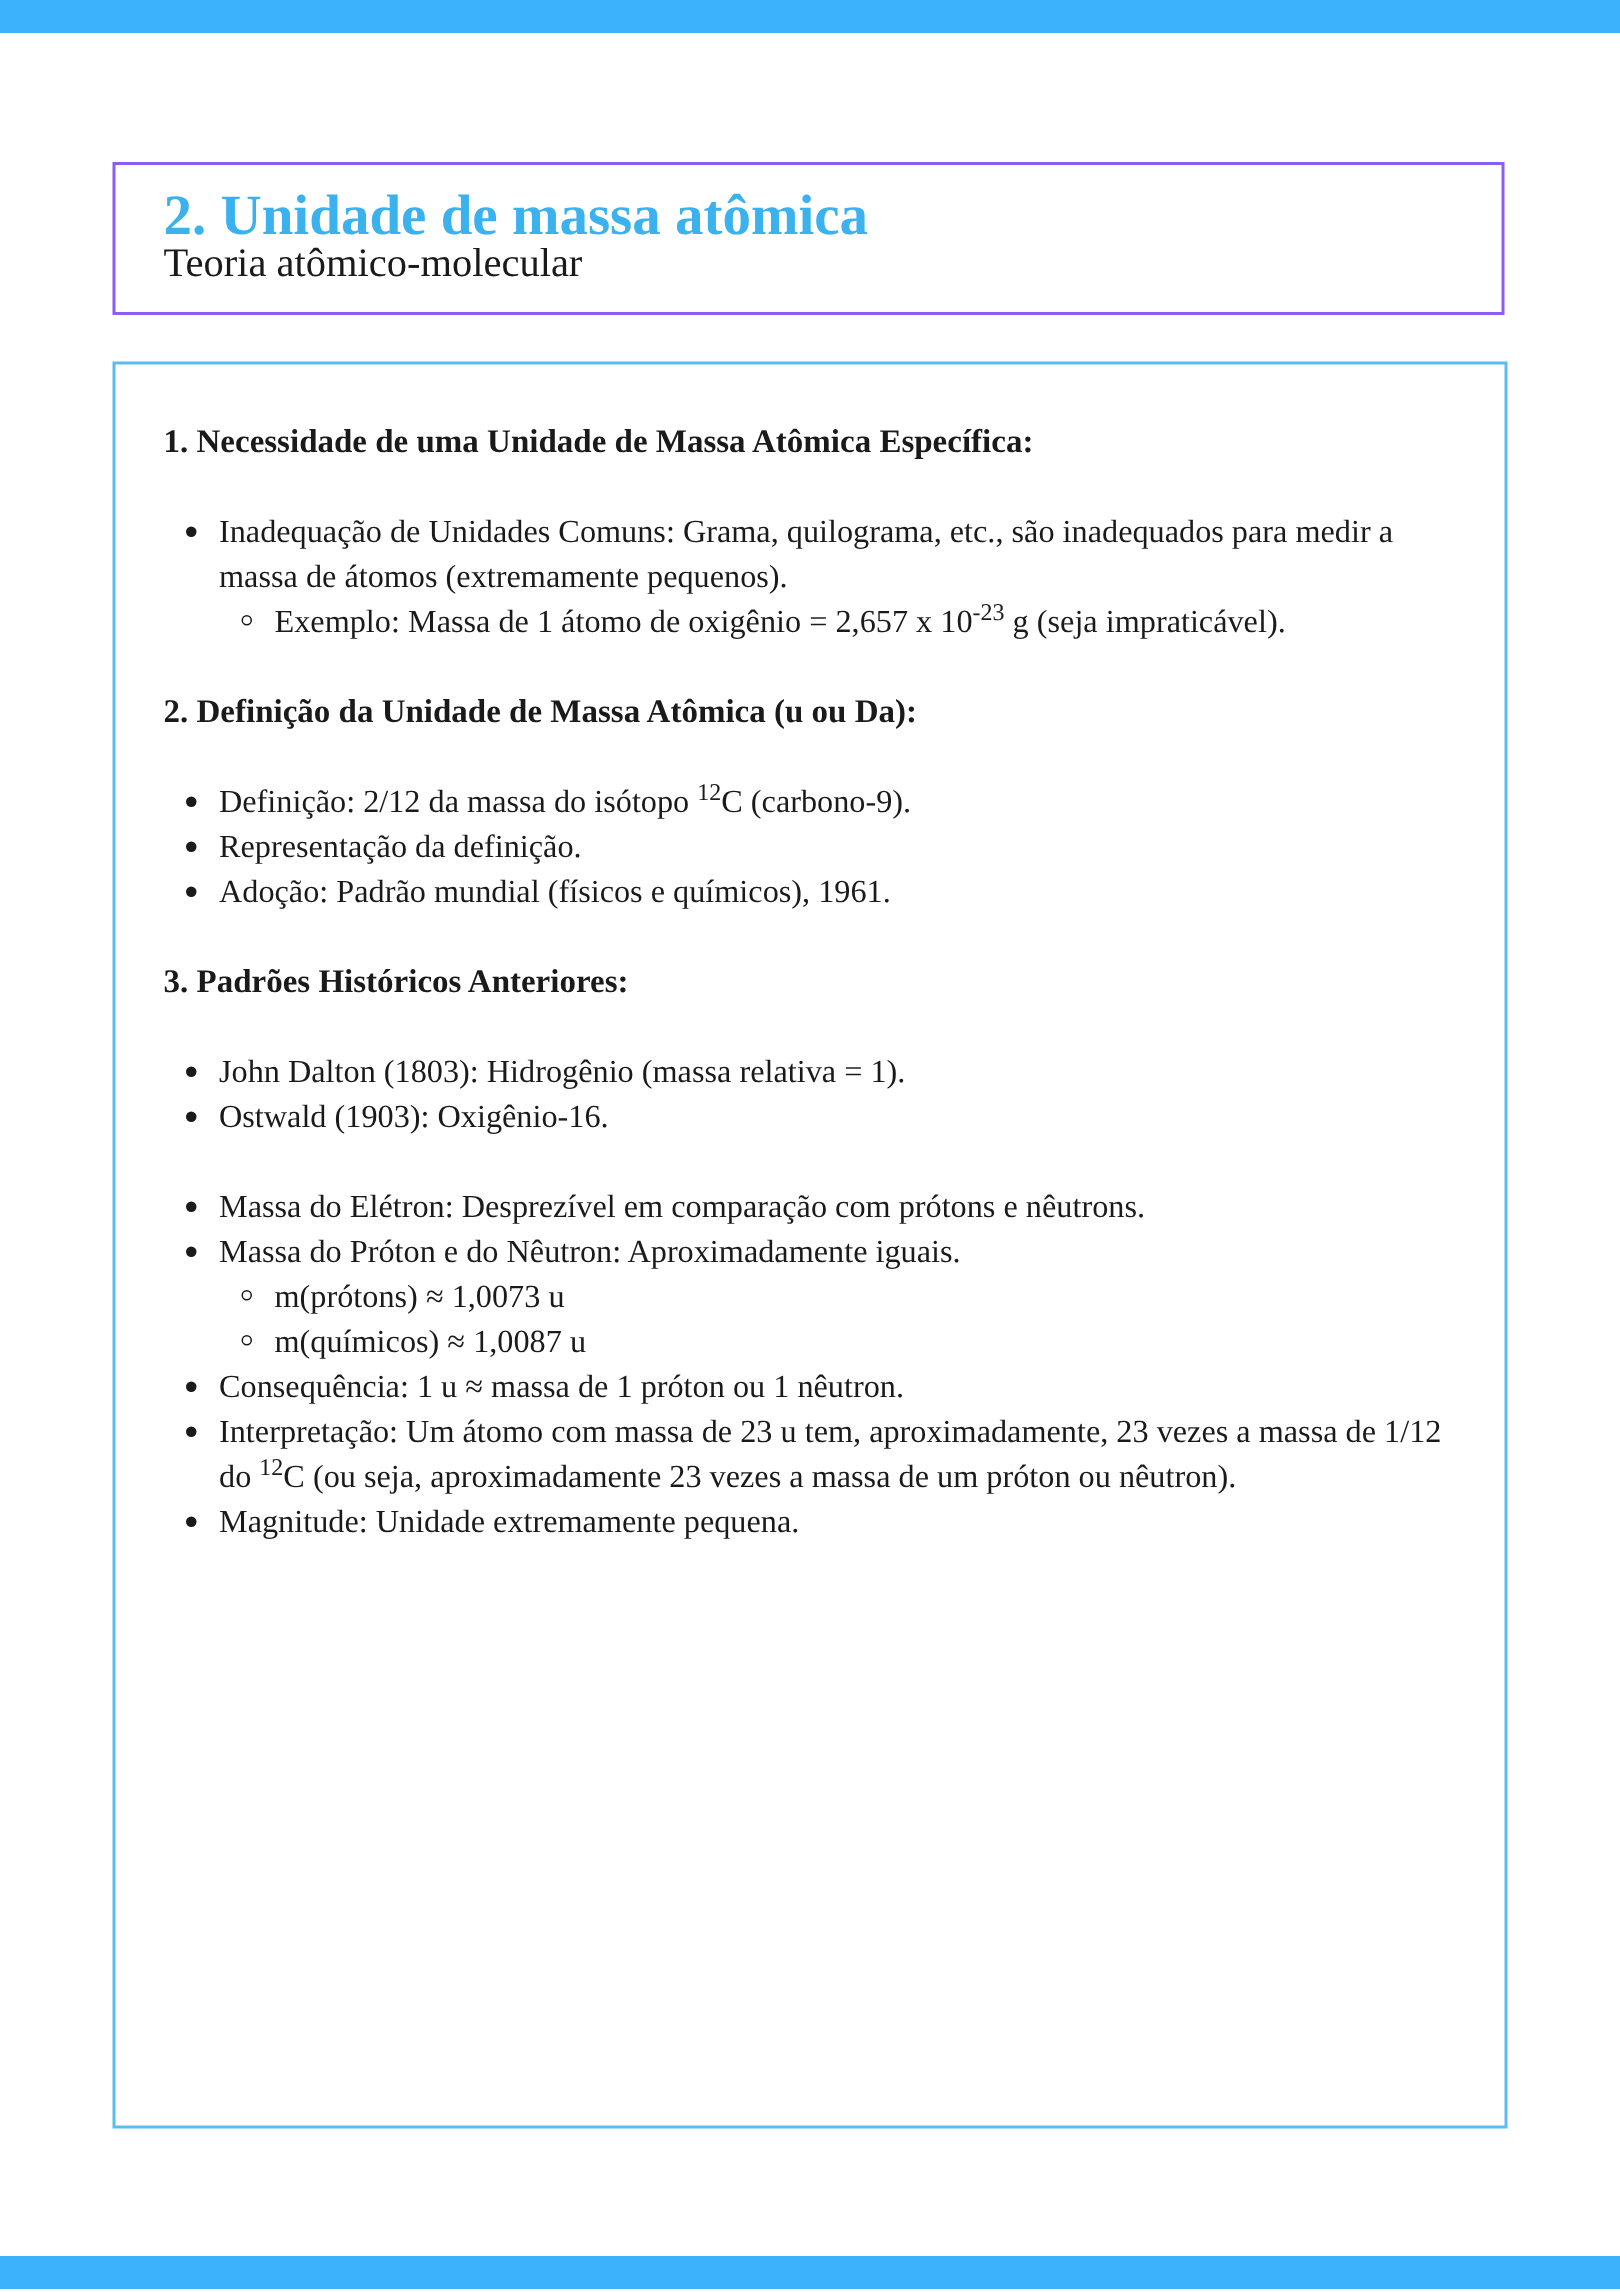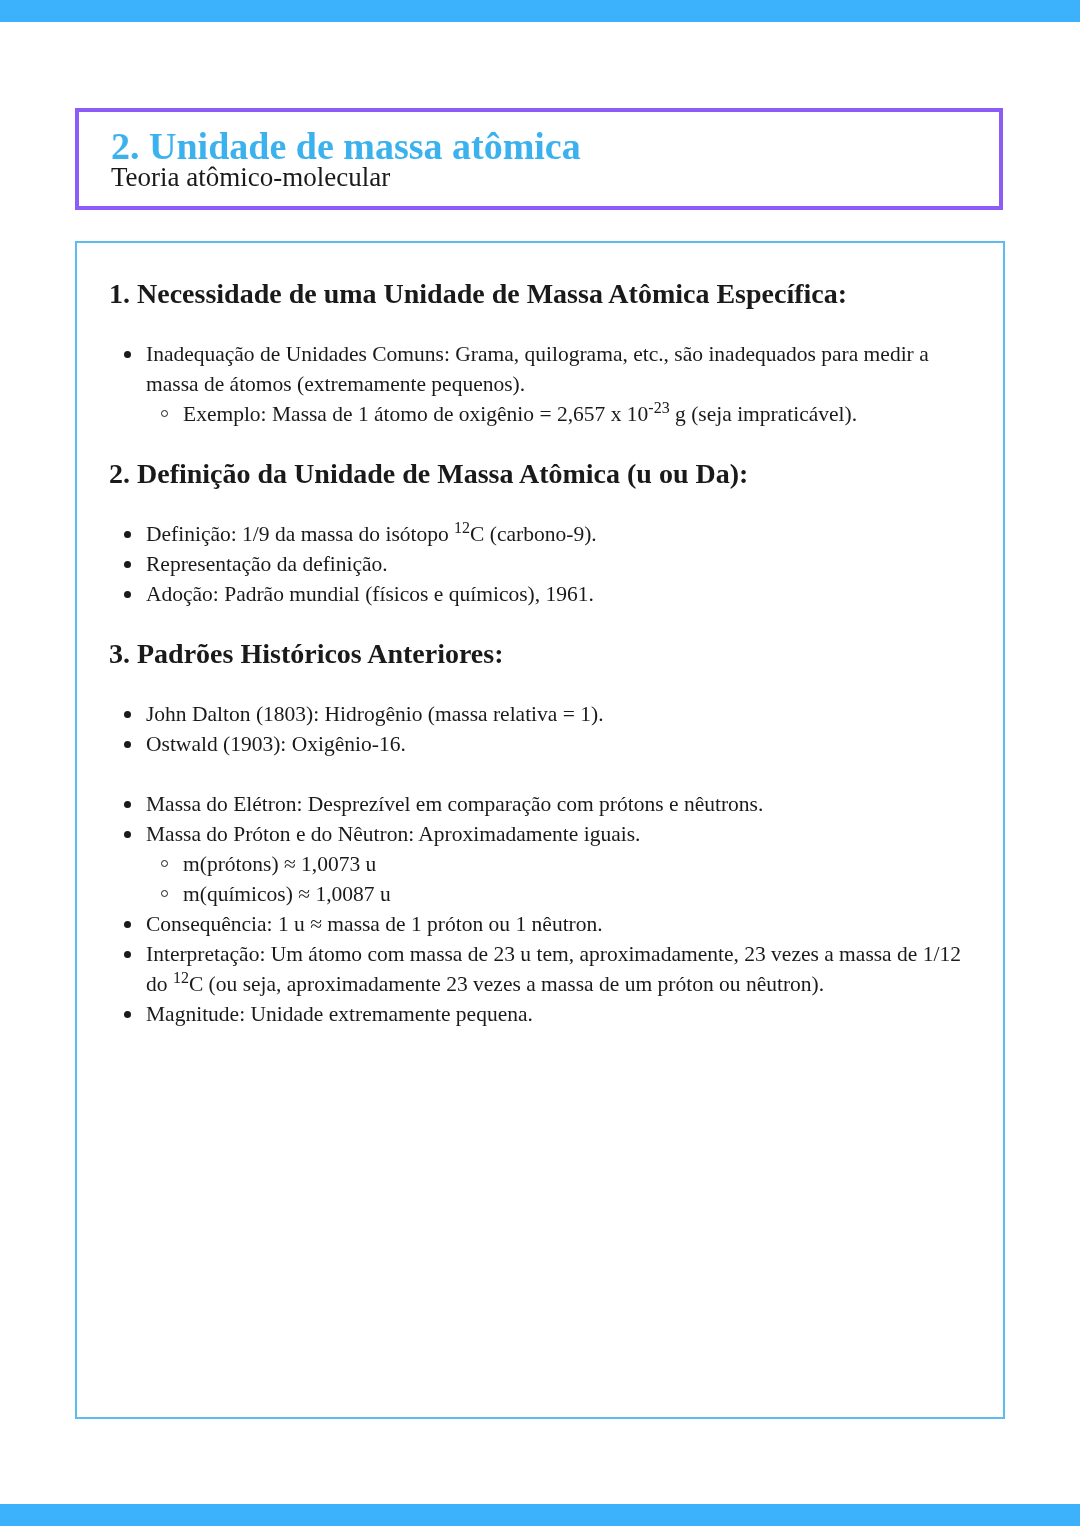--- a/index.html
+++ b/index.html
@@ -5,30 +5,30 @@
     html, body { margin: 0; padding: 0; }
     body {
       width: 1080px; height: 1528px; position: relative; background: #ffffff;
       font-family: "Liberation Serif", "DejaVu Serif", serif; color: #1a1a1a;
       overflow: hidden;
     }
     .bar-top { position: absolute; left: 0; top: 0; width: 1080px; height: 22px; background: #3bb2fb; }
     .bar-bottom { position: absolute; left: 0; top: 1504px; width: 1080px; height: 22px; background: #3bb2fb; }
     .title-box {
       position: absolute; left: 75px; top: 108px; width: 928px; height: 102px;
-      border: 4px solid #8b5cf6; box-sizing: border-box; text-align: center;
+      border: 2px solid #8b5cf6; box-sizing: border-box; text-align: center;
     }
     .title { position: absolute; left: 32px; top: 12px; font-size: 38px; font-weight: bold; color: #3bb2ee; margin: 0; white-space: nowrap; }
     .subtitle { position: absolute; left: 32px; top: 50px; font-size: 27px; color: #1a1a1a; white-space: nowrap; }
     .content-box {
       position: absolute; left: 75px; top: 241px; width: 930px; height: 1178px;
       border: 2px solid #5cbcf0; box-sizing: border-box;
     }
     .content { position: absolute; left: 32px; top: 36px; width: 860px; }
-    h2 { font-size: 28px; font-weight: bold; margin: 0; line-height: 30px; }
+    h2 { font-size: 22px; font-weight: bold; margin: 0; line-height: 30px; }
     .sec { margin-bottom: 30px; }
     ul { margin: 30px 0 0 0; padding-left: 37px; list-style: none; }
     li { position: relative; font-size: 21.5px; line-height: 30px; }
     li.l1::before {
       content: ""; position: absolute; left: -22px; top: 12px; width: 7px; height: 7px; border-radius: 50%; background: #1a1a1a;
     }
     ul.sub { margin: 0; padding-left: 37px; }
     li.l2::before {
       content: ""; position: absolute; left: -22px; top: 11px; width: 5px; height: 5px; border-radius: 50%; border: 1.5px solid #1a1a1a;
     }
@@ -55,21 +55,21 @@
           <ul class="sub">
             <li class="l2"><span>Exemplo: Massa de 1 átomo de oxigênio = 2,657 x 10</span><sup>-23</sup><span> g (seja impraticável).</span></li>
           </ul>
         </li>
       </ul>
     </div>
 
     <div class="sec">
       <h2>2. Definição da Unidade de Massa Atômica (u ou Da):</h2>
       <ul>
-        <li class="l1"><span>Definição: 1/9 da massa do isótopo </span><sup>12</sup><span>C (carbono-9).</span></li>
+        <li class="l1"><span>Definição: 2/12 da massa do isótopo </span><sup>12</sup><span>C (carbono-9).</span></li>
         <li class="l1">Representação da definição.</li>
         <li class="l1">Adoção: Padrão mundial (físicos e químicos), 1961.</li>
       </ul>
     </div>
 
     <div class="sec">
       <h2>3. Padrões Históricos Anteriores:</h2>
       <ul>
         <li class="l1">John Dalton (1803): Hidrogênio (massa relativa = 1).</li>
         <li class="l1">Ostwald (1903): Oxigênio-16.</li>

